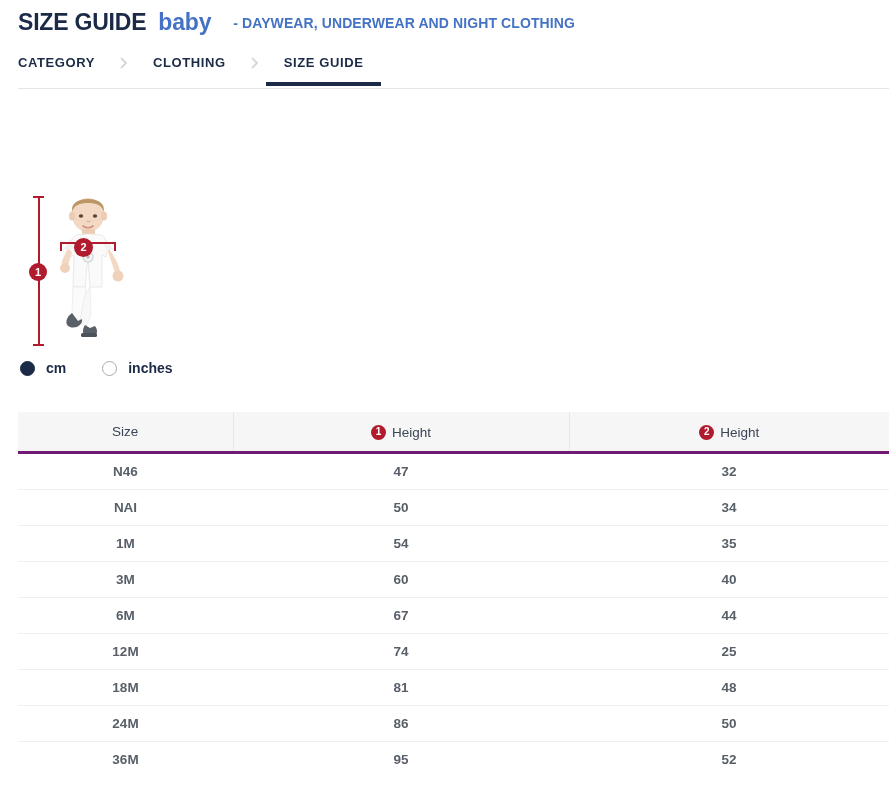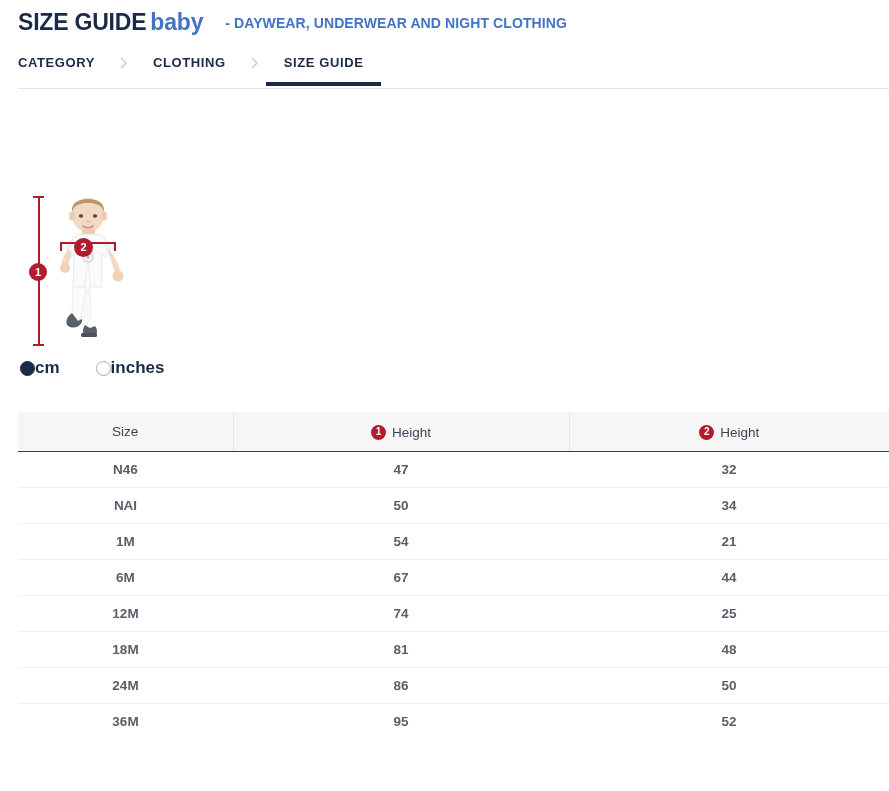--- a/index.html
+++ b/index.html
@@ -30,21 +30,21 @@
     font-size: 23px;
     font-weight: bold;
     color: #1b2a47;
     letter-spacing: -0.2px;
   }
   .title-accent {
     font-size: 23px;
     font-weight: bold;
     color: #4472c4;
     letter-spacing: -0.2px;
-    margin-left: 4px;
+    margin-left: 12px;
   }
   .title-sub {
     font-size: 14px;
     font-weight: bold;
     color: #4472c4;
     letter-spacing: 0.1px;
     margin-left: 22px;
     position: relative;
     top: -2px;
   }
@@ -215,21 +215,22 @@
   }
   .radio.on {
     background: #1b2a47;
     border: 1px solid #1b2a47;
   }
   .radio.off {
     background: #ffffff;
     border: 1.6px solid #a7adb5;
   }
   .unit-label {
-    font-size: 17px;
+    margin-left: 11px;
+    font-size: 14px;
     font-weight: bold;
     color: #1b2a47;
   }
 
   
   .size-table-wrap {
     position: absolute;
     left: 18px;
     top: 412px;
     right: 0;
@@ -240,21 +241,21 @@
     table-layout: fixed;
   }
   table.size-table th {
     background: #f6f6f7;
     font-size: 13.5px;
     font-weight: normal;
     color: #3a4654;
     padding: 11px 0;
     text-align: center;
     border-right: 1px solid #e6e7e9;
-    border-bottom: 1px solid #701a75;
+    border-bottom: 3px solid #701a75;
     white-space: nowrap;
   }
   table.size-table th:last-child { border-right: none; }
   table.size-table td {
     font-size: 13.5px;
     color: #585f68;
     text-align: center;
     padding: 10px 0;
     border-bottom: 1px solid #eeeff0;
     height: 33px;
@@ -410,21 +411,26 @@
         <td>32</td>
       </tr>
       <tr>
         <td>NAI</td>
         <td>50</td>
         <td>34</td>
       </tr>
       <tr>
         <td>1M</td>
         <td>54</td>
-        <td>21</td>
+        <td>35</td>
+      </tr>
+      <tr>
+        <td>3M</td>
+        <td>60</td>
+        <td>40</td>
       </tr>
       <tr>
         <td>6M</td>
         <td>67</td>
         <td>44</td>
       </tr>
       <tr>
         <td>12M</td>
         <td>74</td>
         <td>25</td>

